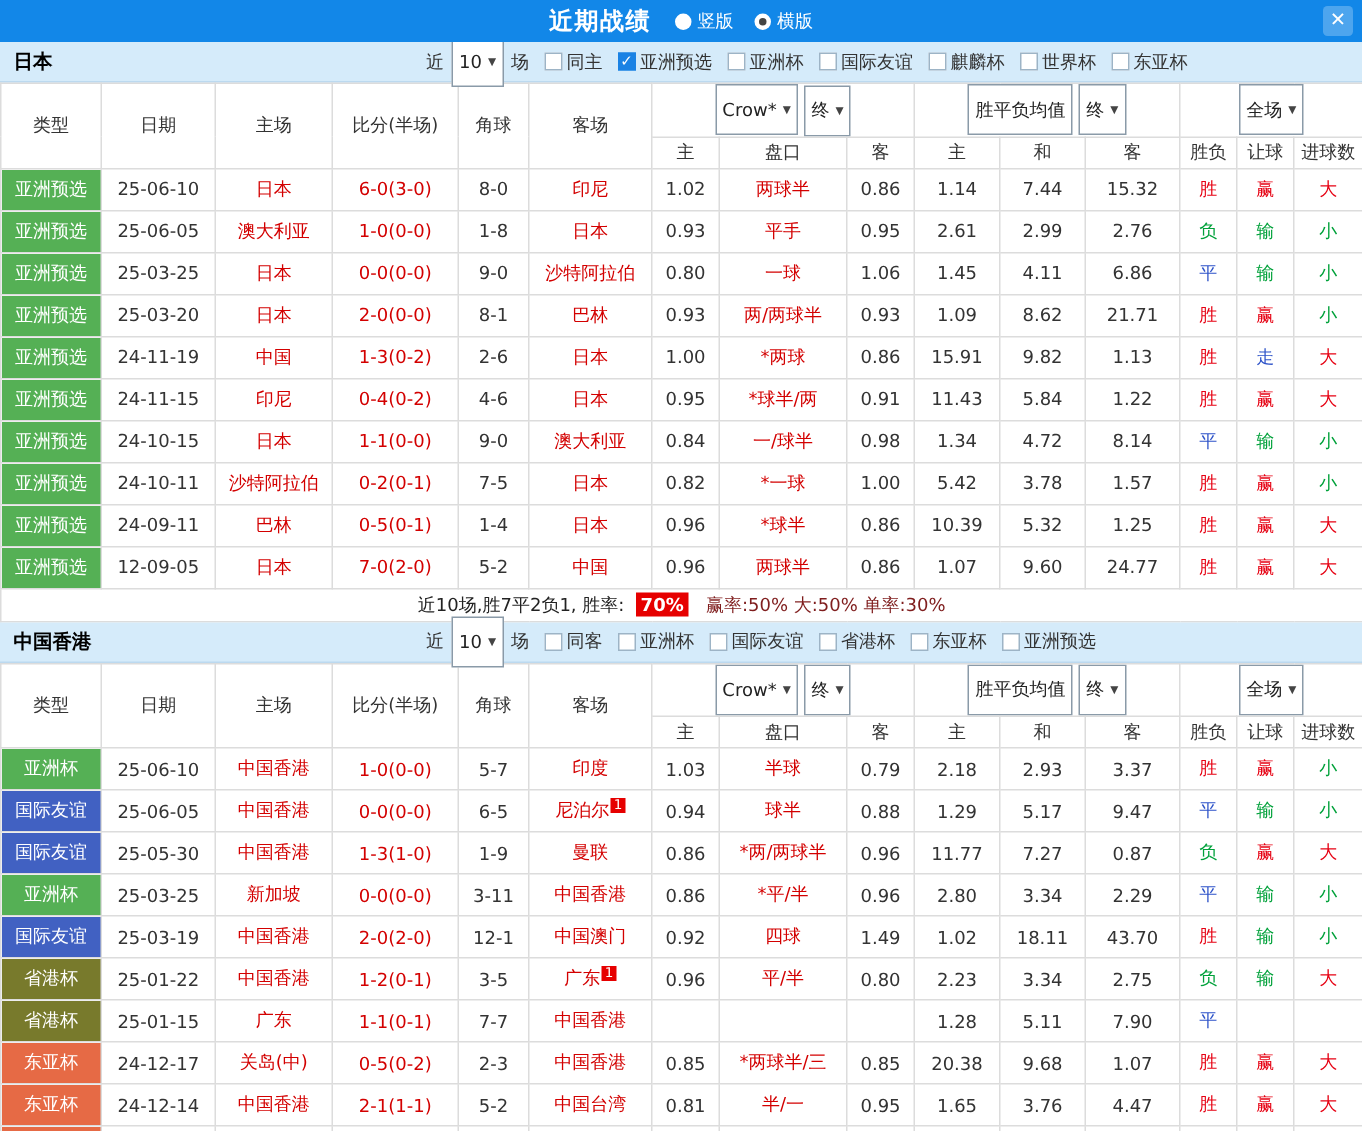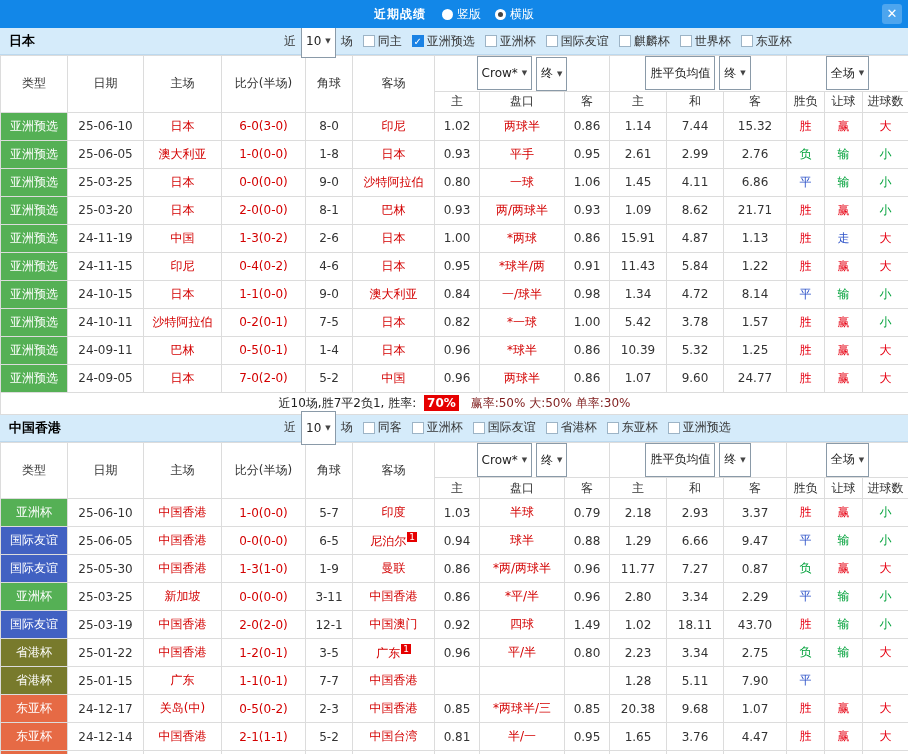--- a/index.html
+++ b/index.html
@@ -2,21 +2,21 @@
 <html><head>
 <meta charset="utf-8">
 <style>
   * { margin:0; padding:0; box-sizing:border-box; }
   html,body { width:908px; height:754px; overflow:hidden; background:#fff;
     font-family:"DejaVu Sans","Liberation Sans",sans-serif; font-size:12px; color:#333; }
 
   
   .titlebar { height:28px; background:#1287e8; display:flex; align-items:center;
     justify-content:center; position:relative; color:#fff; }
-  .titlebar .title { font-weight:bold; font-size:12px; letter-spacing:1px; }
+  .titlebar .title { font-weight:bold; font-size:16px; letter-spacing:1px; }
   .radio-group { display:flex; align-items:center; gap:14px; margin-left:16px; }
   .radio-item { display:inline-flex; align-items:center; gap:4px; cursor:pointer; font-size:12px; }
   .radio { width:11px; height:11px; border-radius:50%; background:#fff; position:relative; display:inline-block; }
   .radio.checked::after { content:''; position:absolute; left:3px; top:3px; width:5px; height:5px;
     border-radius:50%; background:#444; }
   .close-btn { position:absolute; right:6px; top:4px; width:20px; height:20px; line-height:20px;
     text-align:center; background:rgba(255,255,255,.25); border-radius:3px; font-size:13px;
     font-weight:bold; cursor:pointer; }
 
   
@@ -247,21 +247,21 @@
         <td class="type-badge" style="background: rgb(85, 176, 85);">亚洲预选</td>
         <td class="date">24-11-19</td>
         <td class="team"><span>中国</span></td>
         <td class="score">1-3(0-2)</td>
         <td class="corner">2-6</td>
         <td class="team"><span>日本</span></td>
         <td class="num">1.00</td>
         <td class="handicap">*两球</td>
         <td class="num">0.86</td>
         <td class="num">15.91</td>
-        <td class="num">4.87</td>
+        <td class="num">9.82</td>
         <td class="num">1.13</td>
         <td class="mark" style="color: rgb(230, 0, 18);">胜</td>
         <td class="mark" style="color: rgb(47, 84, 201);">走</td>
         <td class="mark" style="color: rgb(230, 0, 18);">大</td>
       </tr>
       <tr>
         <td class="type-badge" style="background: rgb(85, 176, 85);">亚洲预选</td>
         <td class="date">24-11-15</td>
         <td class="team"><span>印尼</span></td>
         <td class="score">0-4(0-2)</td>
@@ -323,21 +323,21 @@
         <td class="num">0.86</td>
         <td class="num">10.39</td>
         <td class="num">5.32</td>
         <td class="num">1.25</td>
         <td class="mark" style="color: rgb(230, 0, 18);">胜</td>
         <td class="mark" style="color: rgb(230, 0, 18);">赢</td>
         <td class="mark" style="color: rgb(230, 0, 18);">大</td>
       </tr>
       <tr>
         <td class="type-badge" style="background: rgb(85, 176, 85);">亚洲预选</td>
-        <td class="date">24-09-05</td>
+        <td class="date">12-09-05</td>
         <td class="team"><span>日本</span></td>
         <td class="score">7-0(2-0)</td>
         <td class="corner">5-2</td>
         <td class="team"><span>中国</span></td>
         <td class="num">0.96</td>
         <td class="handicap">两球半</td>
         <td class="num">0.86</td>
         <td class="num">1.07</td>
         <td class="num">9.60</td>
         <td class="num">24.77</td>
@@ -479,21 +479,21 @@
         <td class="type-badge" style="background: rgb(65, 97, 194);">国际友谊</td>
         <td class="date">25-06-05</td>
         <td class="team"><span>中国香港</span></td>
         <td class="score">0-0(0-0)</td>
         <td class="corner">6-5</td>
         <td class="team"><span>尼泊尔</span><span class="sup">1</span></td>
         <td class="num">0.94</td>
         <td class="handicap">球半</td>
         <td class="num">0.88</td>
         <td class="num">1.29</td>
-        <td class="num">6.66</td>
+        <td class="num">5.17</td>
         <td class="num">9.47</td>
         <td class="mark" style="color: rgb(47, 84, 201);">平</td>
         <td class="mark" style="color: rgb(0, 161, 58);">输</td>
         <td class="mark" style="color: rgb(0, 161, 58);">小</td>
       </tr>
       <tr>
         <td class="type-badge" style="background: rgb(65, 97, 194);">国际友谊</td>
         <td class="date">25-05-30</td>
         <td class="team"><span>中国香港</span></td>
         <td class="score">1-3(1-0)</td>

